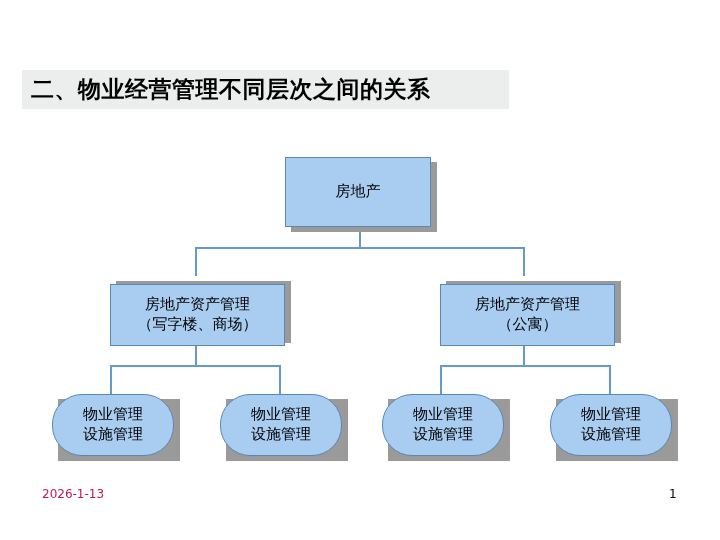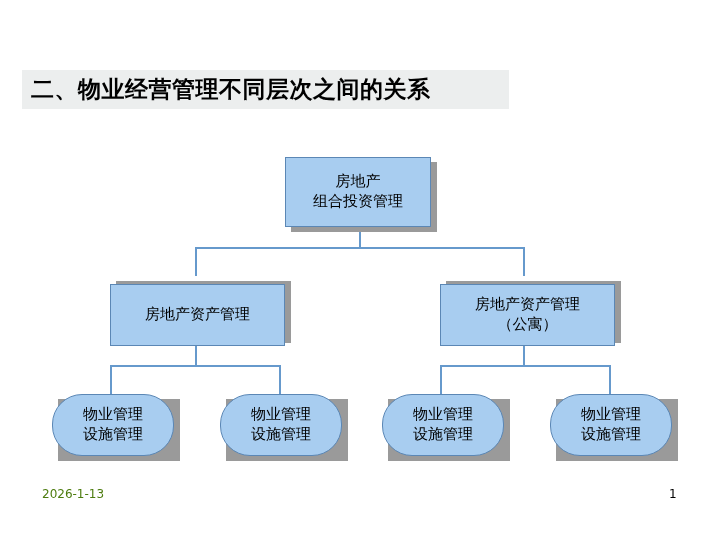--- a/index.html
+++ b/index.html
@@ -83,21 +83,21 @@
   .lvl2 { font-size: 15px; margin-top: 8px; }
   .lvl3 { font-size: 15px; border-radius: 30px; }
 
   
   .footer-date {
     position: absolute;
     left: 42px;
     top: 487px;
     font-family: "DejaVu Sans", "Liberation Sans", sans-serif;
     font-size: 12px;
-    color: #4d7c0f;
+    color: #be185d;
   }
   .footer-page {
     position: absolute;
     left: 669px;
     top: 487px;
     font-family: "DejaVu Sans", "Liberation Sans", sans-serif;
     font-size: 12px;
     color: #000000;
   }
 </style>
@@ -124,26 +124,26 @@
   <div class="line v" style="left:279px; top:365px; height:30px;"></div>
 
   <div class="line v" style="left:523px; top:341px; height:25px;"></div>
   <div class="line h" style="left:440px; top:365px; width:171px;"></div>
   <div class="line v" style="left:440px; top:365px; height:30px;"></div>
   <div class="line v" style="left:609px; top:365px; height:30px;"></div>
 
   <div class="shadow" style="left:291px; top:162px; width:146px; height:70px;"></div>
   <div class="node lvl1" style="left:285px; top:157px; width:146px; height:70px;">
     <span class="ln">房地产</span>
-    <span class="ln">组合投资管理</span>
   </div>
 
   <div class="shadow" style="left:116px; top:281px; width:175px; height:62px;"></div>
   <div class="node lvl2" style="left:110px; top:276px; width:175px; height:62px;">
     <span class="ln">房地产资产管理</span>
+    <span class="ln">（写字楼、商场）</span>
   </div>
 
   <div class="shadow" style="left:446px; top:281px; width:175px; height:62px;"></div>
   <div class="node lvl2" style="left:440px; top:276px; width:175px; height:62px;">
     <span class="ln">房地产资产管理</span>
     <span class="ln">（公寓）</span>
   </div>
 
   <div class="shadow" style="left:58px; top:399px; width:122px; height:62px;"></div>
   <div class="node lvl3" style="left:52px; top:394px; width:122px; height:62px;">

